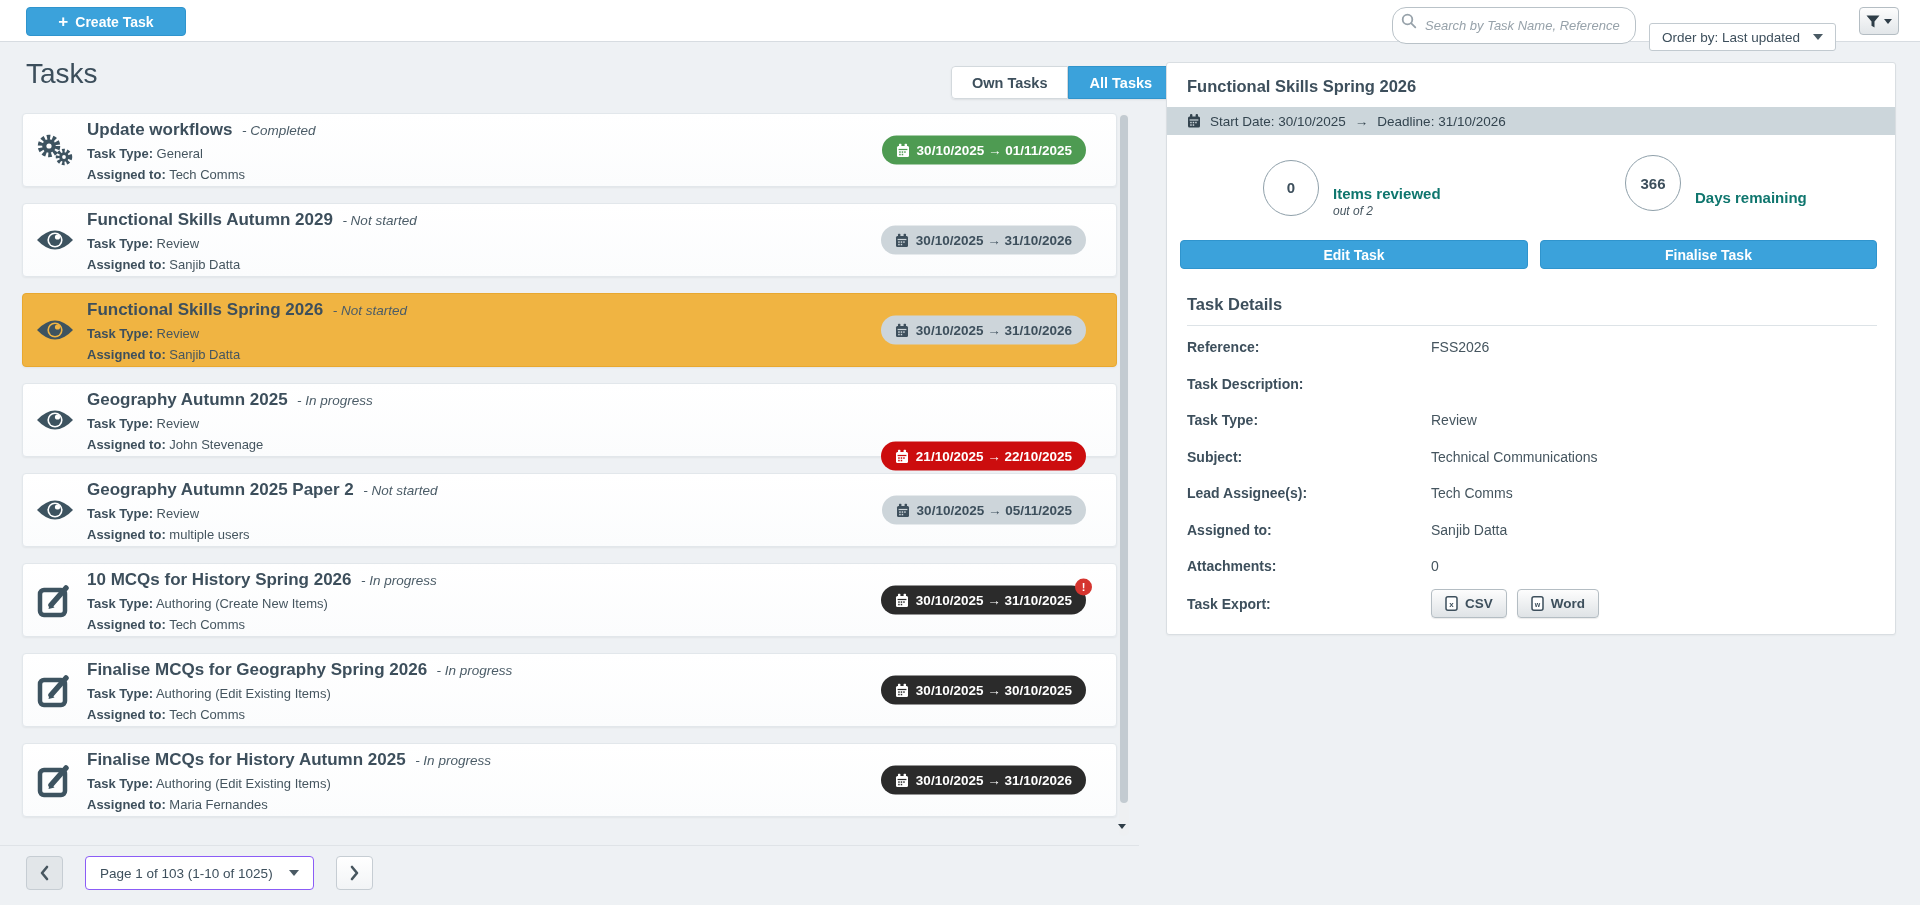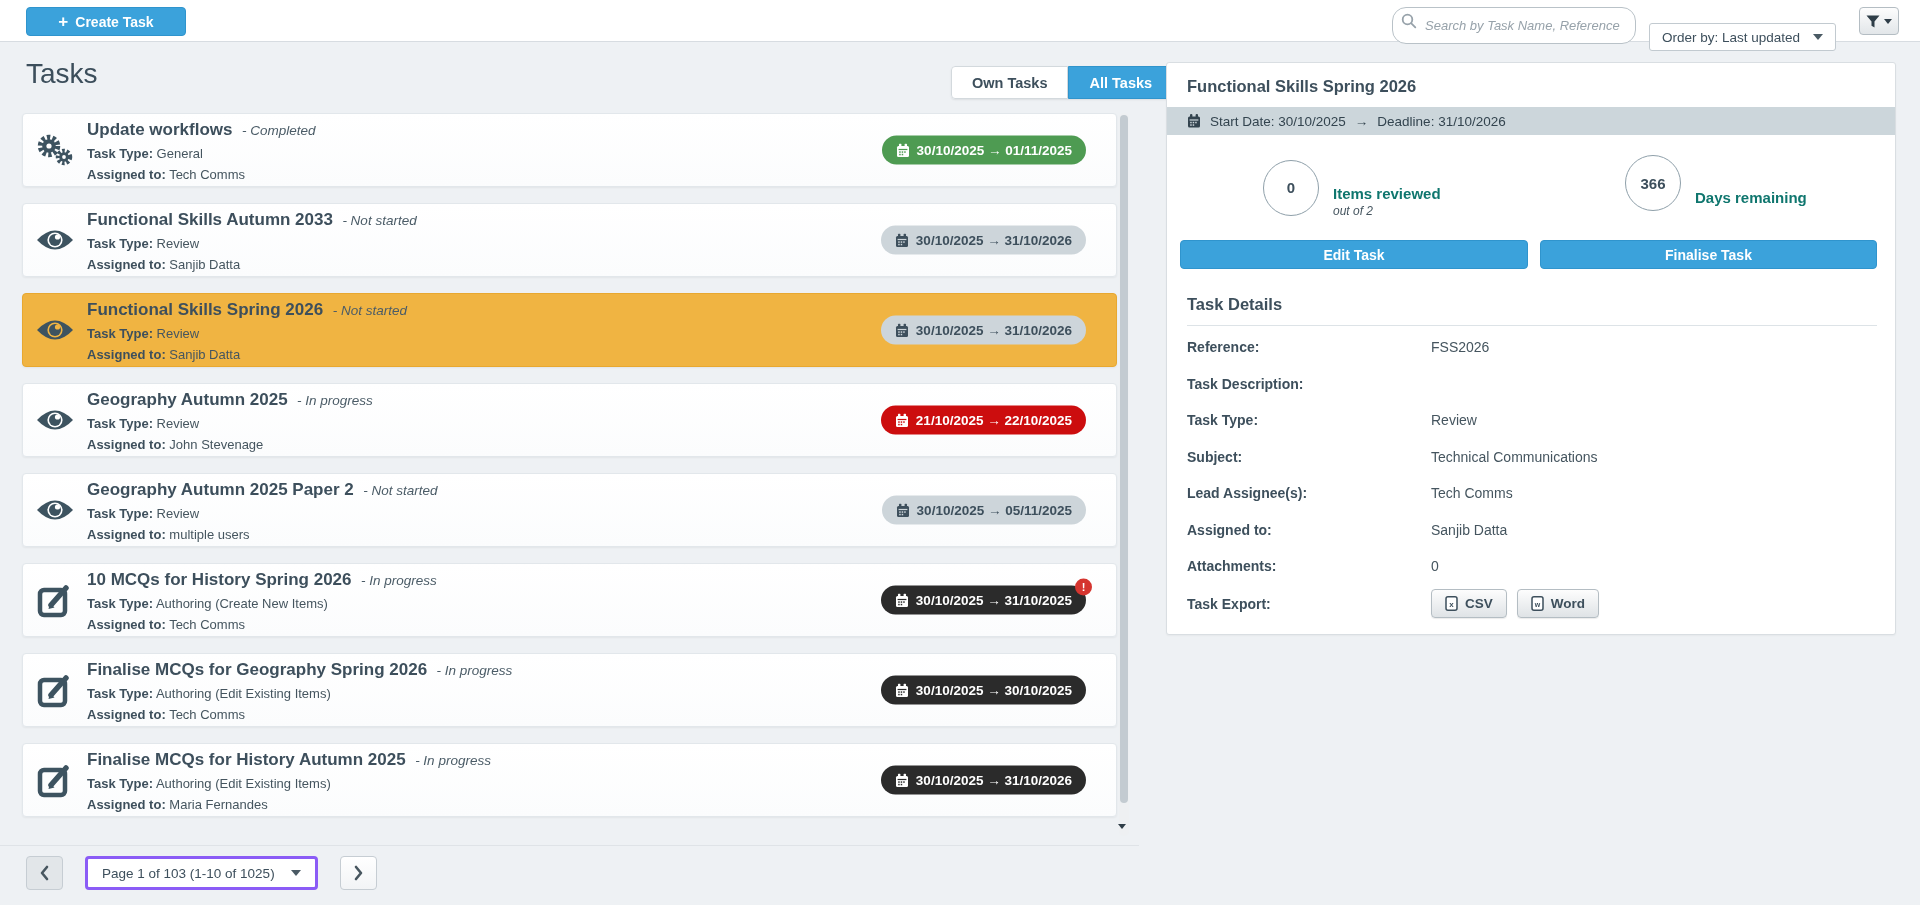--- a/index.html
+++ b/index.html
@@ -37,35 +37,35 @@
   .icon-gears .ic-gears, .icon-eye .ic-eye, .icon-pencil .ic-pencil { display:block; }
   .task-text { display:flex; flex-direction:column; gap:4px; padding-top:2px; }
   .task-line1 { line-height:20px; }
   .task-title { font-size:17px; font-weight:bold; color:#3d4f5c; }
   .task-status { font-size:13.5px; font-style:italic; color:#4b5c67; margin-left:5px; }
   .task-meta { font-size:13px; color:#45555f; line-height:17px; }
   .lbl { font-weight:bold; color:#3d4f5c; }
   .date-badge { position:absolute; right:30px; top:50%; transform:translateY(-50%); height:29px; border-radius:15px; display:flex; align-items:center; gap:7px; padding:0 14px; font-size:13.5px; font-weight:bold; white-space:nowrap; }
   .badge-green .date-badge { background:#4e9b52; color:#fff; --badgebg:#4e9b52; }
   .badge-gray  .date-badge { background:#cdd5da; color:#3d4f5c; --badgebg:#cdd5da; }
-  .badge-red   .date-badge { background:#cc0d0e; color:#fff; --badgebg:#cc0d0e; }
+  .badge-red   .date-badge { background:#cc0d0e; color:#fff;margin-top:36px; --badgebg:#cc0d0e; }
   .badge-dark  .date-badge { background:#2b2b2b; color:#fff; --badgebg:#2b2b2b; }
   .alert-dot { display:none; position:absolute; top:-7px; right:-6px; width:17px; height:17px; border-radius:50%; background:#d5352f; color:#fff; font-size:11px; font-weight:bold; align-items:center; justify-content:center; line-height:1; }
   .has-alert .alert-dot { display:flex; }
 
   .list-scrollbar { position:absolute; left:1119px; top:113px; width:10px; height:723px; background:#eef0f2; border-radius:5px; }
   .list-scroll-thumb { position:absolute; left:1px; top:2px; width:8px; height:688px; background:#c3cbd1; border-radius:4px; }
   .scroll-down { position:absolute; left:1114px; top:818px; width:16px; height:16px; display:flex; align-items:center; justify-content:center; cursor:pointer; }
   .list-bottom-line { position:absolute; left:0; top:845px; width:1139px; border-top:1px solid #dfe3e7; }
 
   .pager { position:absolute; left:26px; top:856px; display:flex; align-items:center; gap:22px; }
   .pager-btn { width:37px; height:34px; border:1px solid #c6cdd3; border-radius:4px; display:flex; align-items:center; justify-content:center; cursor:pointer; }
   .pager-prev { background:#e2e6e9; }
   .pager-next { background:linear-gradient(#ffffff,#f2f4f6); }
-  .pager-select { height:34px; border:3px solid #8b5cf6; border-radius:4px; background:#fff; display:flex; align-items:center; gap:16px; padding:0 14px; font-size:13.5px; color:#3d4f5c; cursor:pointer; }
+  .pager-select { height:34px; border:1px solid #8b5cf6; border-radius:4px; background:#fff; display:flex; align-items:center; gap:16px; padding:0 14px; font-size:13.5px; color:#3d4f5c; cursor:pointer; }
 
   
   .detail { position:absolute; left:1166px; top:62px; width:730px; height:573px; background:#fff; border:1px solid #d9dee2; border-radius:3px; box-shadow:0 1px 2px rgba(0,0,0,.04); }
   .detail-title { position:absolute; left:20px; top:14px; font-size:16.5px; font-weight:bold; color:#3d4f5c; }
   .detail-datebar { position:absolute; left:0; top:44px; width:100%; height:28px; background:#ccd6db; display:flex; align-items:center; gap:9px; padding:0 20px; font-size:13.5px; color:#33444f; --badgebg:#ccd6db; }
   .detail-datebar .arrow { font-weight:bold; }
   .stats { position:absolute; left:0; top:92px; width:100%; height:75px; }
   .stat { position:absolute; display:flex; align-items:center; gap:14px; }
   .stat-1 { left:96px; } .stat-2 { left:458px; }
   .stat-circle { width:56px; height:56px; border:1px solid #8fa0aa; border-radius:50%; display:flex; align-items:center; justify-content:center; font-size:15px; font-weight:bold; color:#3d4f5c; background:#fff; }
@@ -168,21 +168,21 @@
         <svg class="ic ic-eye" width="38" height="26" viewBox="0 0 38 26">
           <path d="M1 13 Q19 -6 37 13 Q19 32 1 13 Z" fill="#3d5360"></path>
           <circle cx="19" cy="13" r="7.6" fill="var(--cardbg)"></circle>
           <circle cx="19" cy="13" r="6" fill="#3d5360"></circle>
           <circle cx="21.5" cy="10" r="2.6" fill="var(--cardbg)"></circle>
         </svg>
 
       </div>
       <div class="task-text">
         <div class="task-line1">
-          <span class="task-title">Functional Skills Autumn 2033</span>
+          <span class="task-title">Functional Skills Autumn 2029</span>
           <span class="task-status">- Not started</span>
         </div>
         <div class="task-meta"><span class="lbl">Task Type:</span> <span>Review</span></div>
         <div class="task-meta"><span class="lbl">Assigned to:</span> <span>Sanjib Datta</span></div>
       </div>
       <div class="date-badge">
         <svg width="14" height="14" viewBox="0 0 14 14">
           <rect x="3" y="0" width="2.4" height="3.6" rx="1" fill="currentColor"></rect>
           <rect x="8.6" y="0" width="2.4" height="3.6" rx="1" fill="currentColor"></rect>
           <rect x="1" y="2.4" width="12" height="11.2" rx="1.5" fill="currentColor"></rect>

